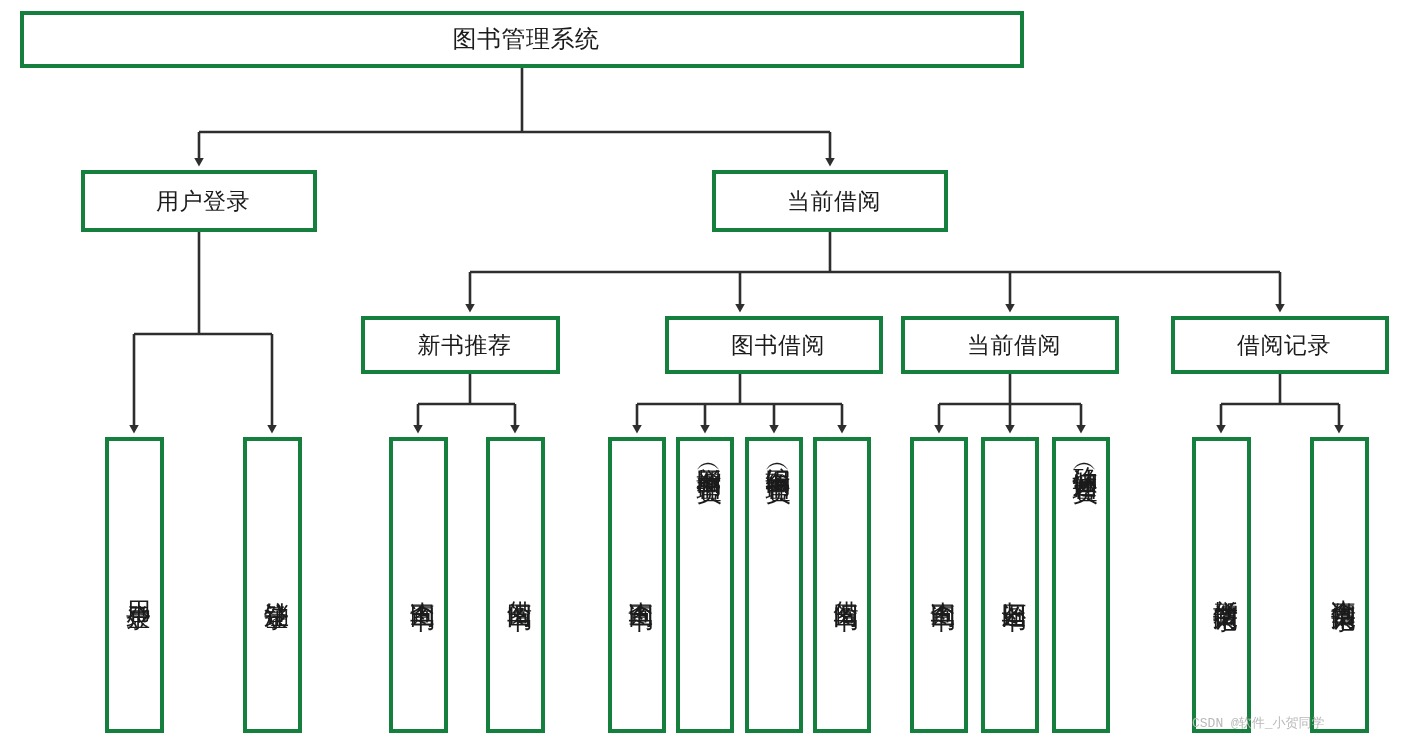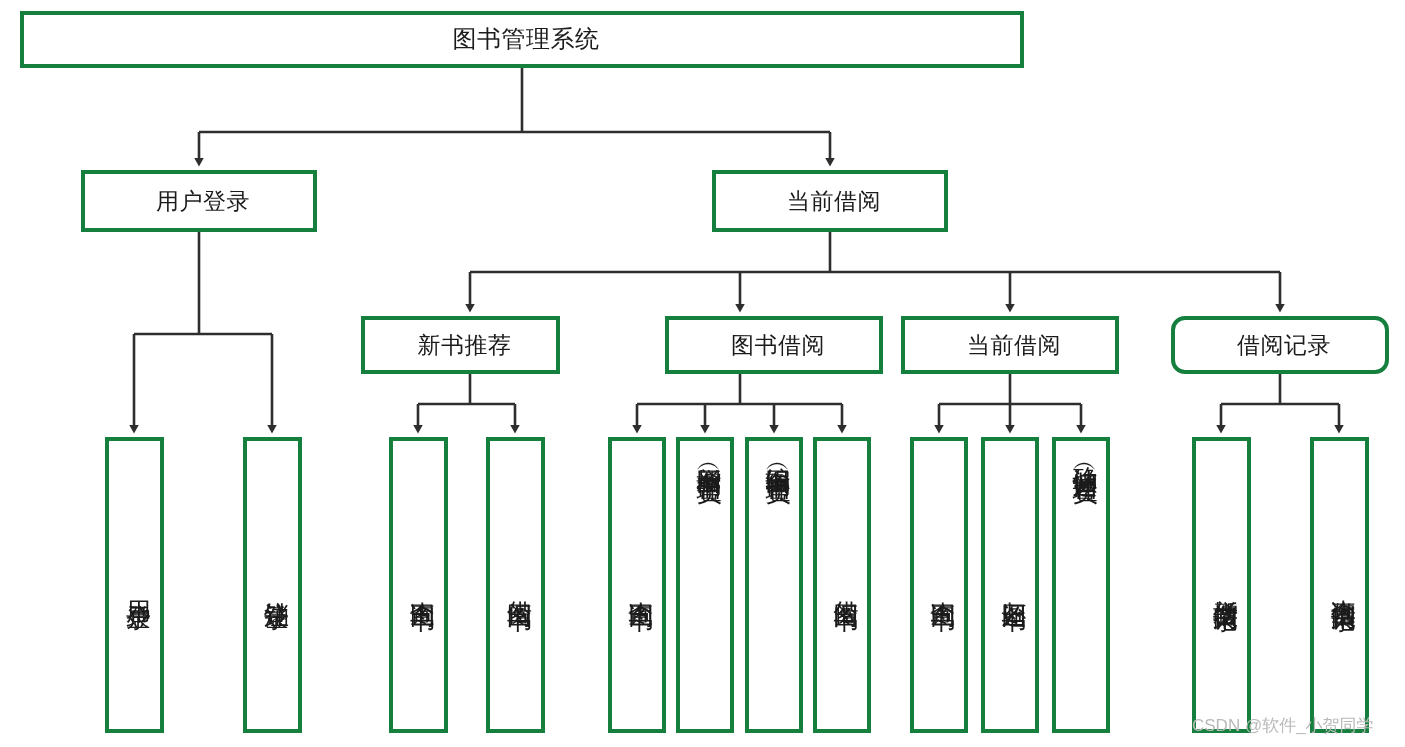--- a/index.html
+++ b/index.html
@@ -66,25 +66,25 @@
     white-space: nowrap;
   }
   .node.vert.centered {
     align-items: center;
     padding-top: 0;
   }
   #watermark {
     position: absolute;
     left: 1192px;
     top: 714px;
-    font-size: 17px;
+    font-size: 13px;
     color: #b9b9b9;
     white-space: nowrap;
     z-index: 5;
-    font-family: Liberation Sans, sans-serif;
+    font-family: Liberation Mono, monospace;
   }
 </style>
 </head>
 <body>
 
 <div id="canvas">
 
   <svg id="wires" viewBox="0 0 1405 747" xmlns="http://www.w3.org/2000/svg">
     <defs>
       <marker id="arrow" markerWidth="9" markerHeight="10" refX="0.5" refY="5" orient="auto" markerUnits="userSpaceOnUse">
@@ -148,21 +148,21 @@
 
   <div class="node horiz" style="left:361px; top:316px; width:199px; height:58px;">
     <span class="label">新书推荐</span>
   </div>
   <div class="node horiz" style="left:631px; top:316px; width:218px; height:58px;margin-left:34px;">
     <span class="label">图书借阅</span>
   </div>
   <div class="node horiz" style="left:901px; top:316px; width:218px; height:58px;">
     <span class="label">当前借阅</span>
   </div>
-  <div class="node horiz" style="left:1171px; top:316px; width:218px; height:58px;border-radius:14px;">
+  <div class="node horiz" style="left:1171px; top:316px; width:218px; height:58px;">
     <span class="label">借阅记录</span>
   </div>
 
   <div class="node vert centered" style="left:105px; top:437px; width:59px; height:296px;">
     <span class="label">用户登录</span>
   </div>
   <div class="node vert centered" style="left:243px; top:437px; width:59px; height:296px;">
     <span class="label">注销登录</span>
   </div>
 

